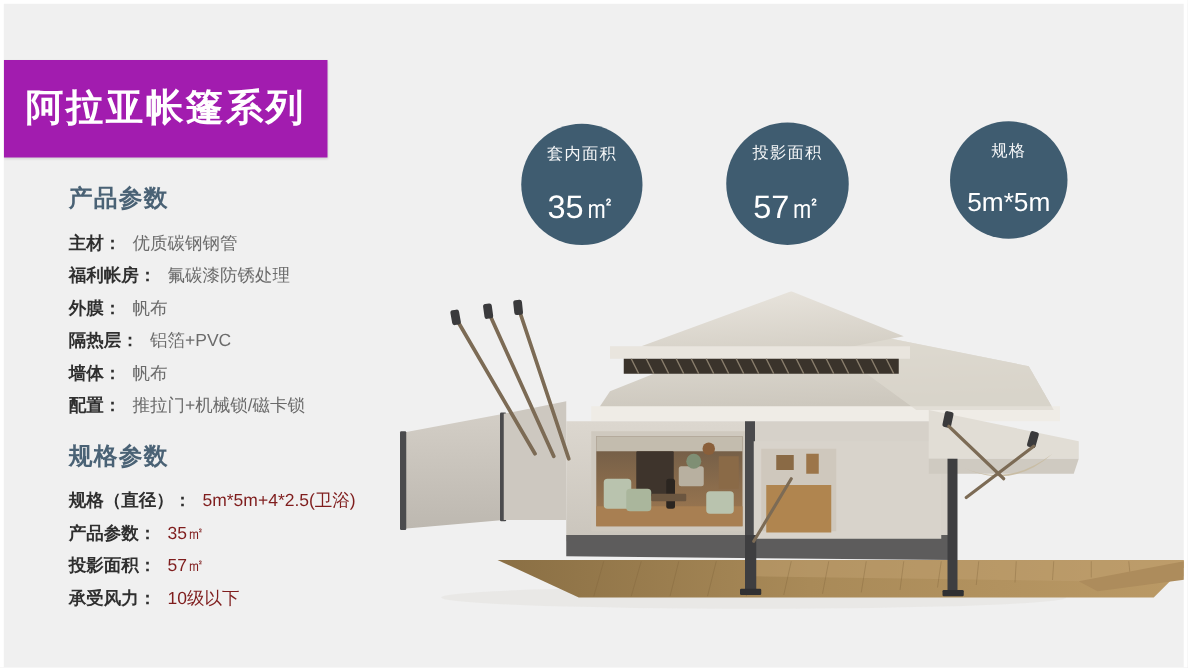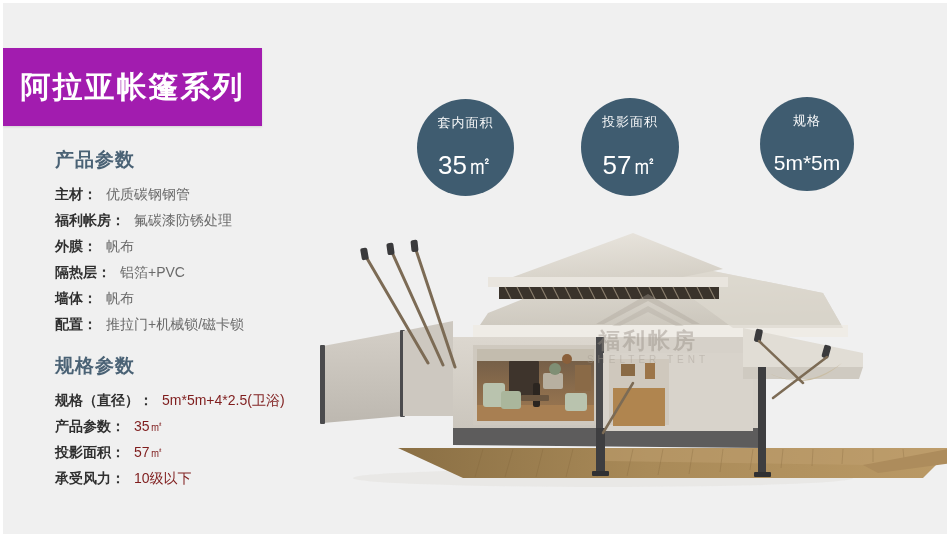--- a/index.html
+++ b/index.html
@@ -317,23 +317,15 @@
         <rect x="452" y="96" width="7" height="13" rx="2" transform="rotate(12 455 102)"></rect>
         <rect x="520" y="112" width="7" height="13" rx="2" transform="rotate(16 523 118)"></rect>
       </g>
       <g stroke="#7c6b55" stroke-width="2.5" stroke-linecap="round">
         <line x1="456" y1="108" x2="500" y2="150"></line>
         <line x1="524" y1="124" x2="470" y2="165"></line>
         <line x1="300" y1="200" x2="330" y2="150"></line>
       </g>
     </svg>
 
-    <div class="watermark">
-      <svg width="120" height="40" viewBox="0 0 120 40">
-        <path d="M60 4 L112 34 L104 34 L60 11 L16 34 L8 34 Z" fill="rgba(170,163,153,.38)"></path>
-        <path d="M60 16 L96 36 L88 36 L60 22 L32 36 L24 36 Z" fill="rgba(170,163,153,.30)"></path>
-      </svg>
-      <span class="wm-cn">福利帐房</span>
-      <span class="wm-en">SHELTER TENT</span>
-    </div>
   </div>
 
 </div>
 
 </body></html>

